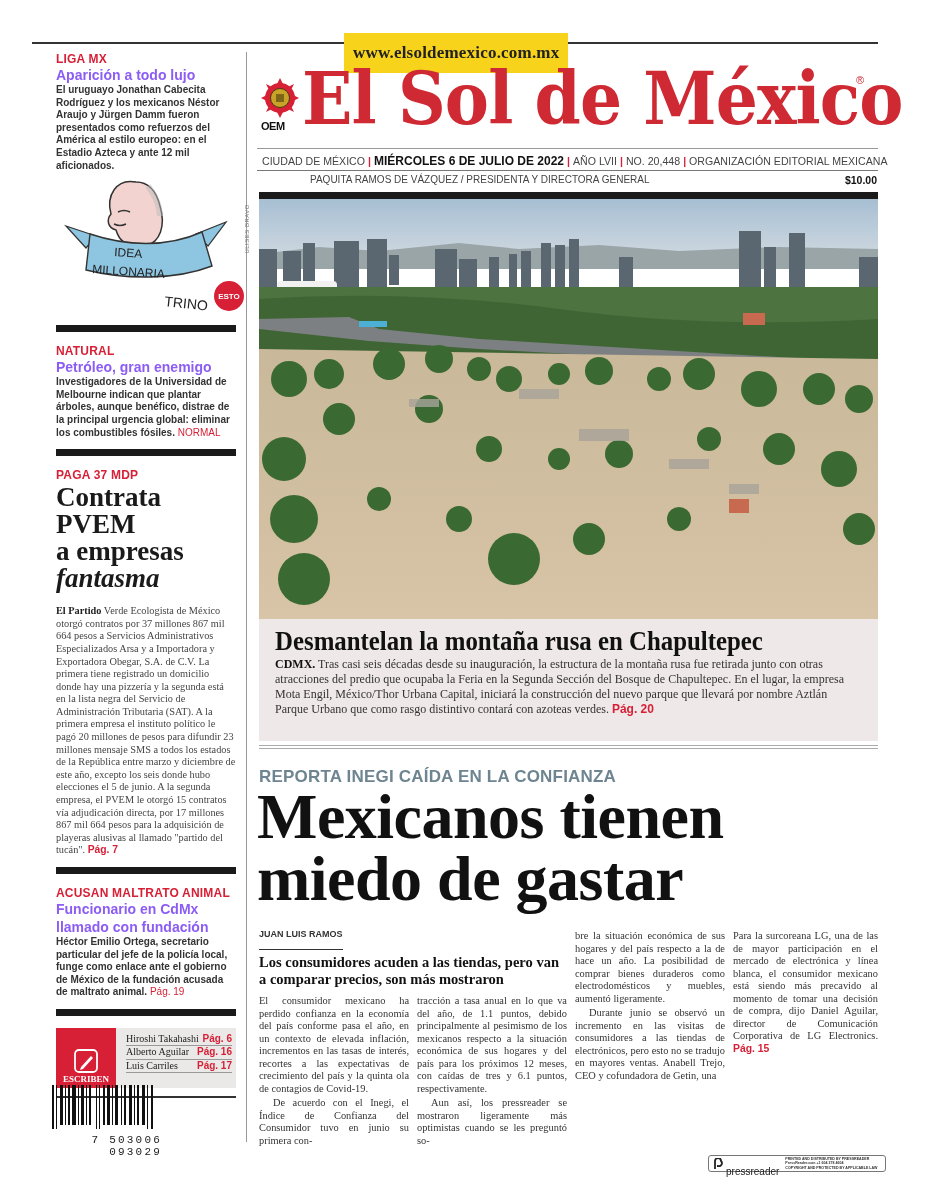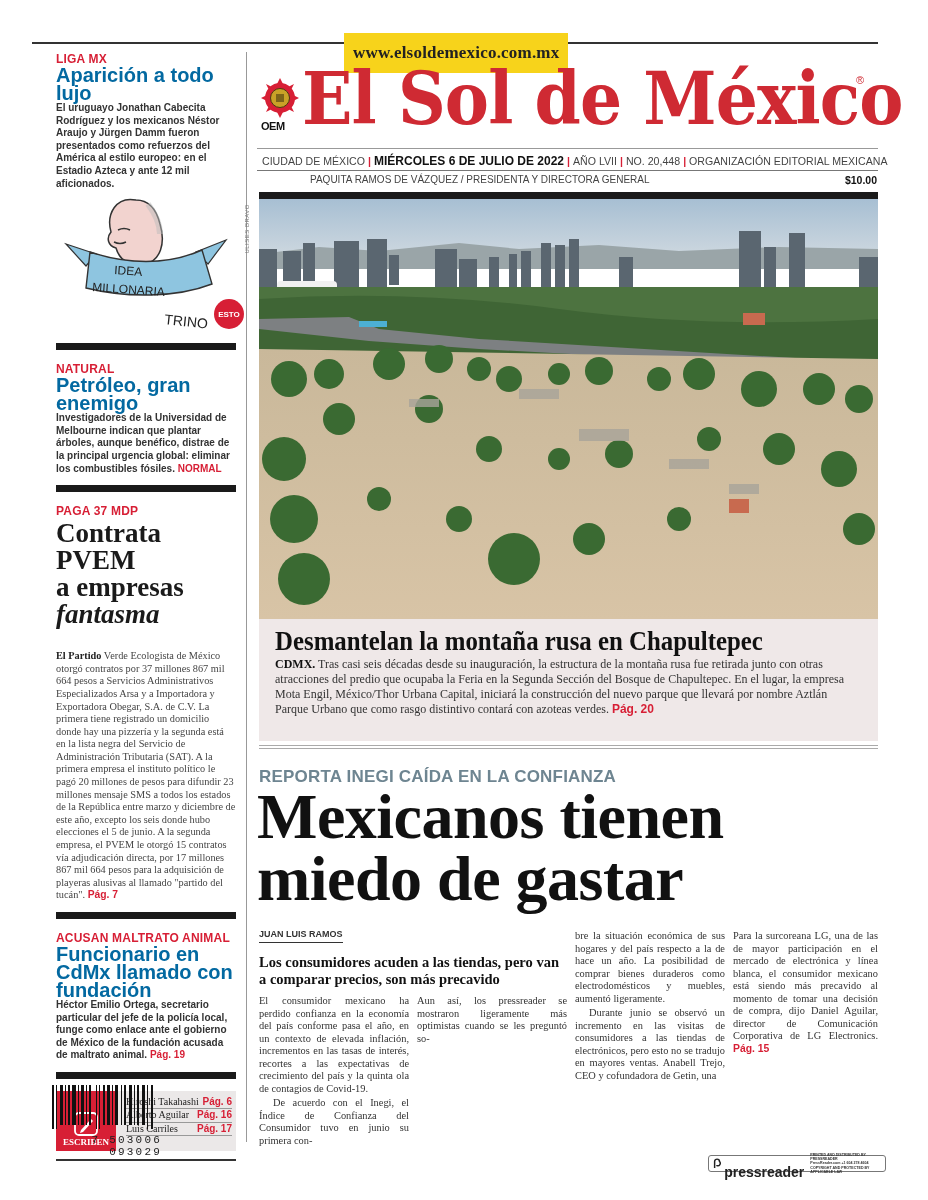--- a/index.html
+++ b/index.html
@@ -8,32 +8,32 @@
 
   
   .top-rule { position: absolute; left: 32px; top: 42px; width: 846px; height: 2px; background: #333; }
   .url-badge { position: absolute; left: 344px; top: 33px; padding: 10px 9px; background: #f7d31b;
     font-family: "Liberation Serif", serif; font-weight: bold; font-size: 17px; color: #222; letter-spacing: 0.2px; }
 
   
   .left-col { position: absolute; left: 56px; top: 52px; width: 180px; }
   .col-divider { position: absolute; left: 246px; top: 52px; width: 1px; height: 1090px; background: #999; }
   .kicker { font-weight: bold; font-size: 12px; color: #d71f35; letter-spacing: 0.2px; }
-  .lhead { font-weight: bold; font-size: 20px; line-height: 18px; color: #0369a1; }
+  .lhead { font-weight: bold; font-size: 14px; line-height: 18px; color: #8b5cf6; }
   .lbody { font-size: 10px; line-height: 12.6px; font-weight: bold; color: #333; }
-  .lbody .more { color: #d71f35; font-weight: bold; }
+  .lbody .more { color: #d71f35; font-weight: normal; }
   .thick-bar { height: 7px; background: #1a1a1a; margin: 10px 0 12px 0; }
 
   .cartoon { position: relative; height: 145px; margin-top: 4px; }
   .esto-badge { position: absolute; right: -8px; top: 105px; width: 30px; height: 30px; border-radius: 50%;
     background: #d71f35; color: #fff; font-size: 8px; font-weight: bold; display: flex; align-items: center; justify-content: center; }
 
   .pvem-head { font-family: "Liberation Serif", serif; font-weight: bold; font-size: 27px; line-height: 27px; color: #1a1a1a; margin-top: 2px; }
   .pvem-head em { font-style: italic; }
-  .pvem-body { font-family: "Liberation Serif", serif; font-size: 10.3px; line-height: 12.6px; color: #444; margin-top: 22px; text-align: left; }
+  .pvem-body { font-family: "Liberation Serif", serif; font-size: 10.3px; line-height: 12.6px; color: #444; margin-top: 13px; text-align: left; }
   .pvem-body b { color: #222; }
   .pvem-body .more { font-family: "Liberation Sans", sans-serif; color: #d71f35; font-weight: bold; }
 
   .escriben { display: flex; background: #ebe8e8; margin-top: 2px; height: 60px; }
   .escriben-box { width: 60px; background: #d71f35; color: #fff; display: flex; flex-direction: column; align-items: center; justify-content: flex-end; padding-bottom: 4px; }
   .escriben-box .lbl { font-family: "Liberation Serif", serif; font-weight: bold; font-size: 9px; }
   .escriben-list { flex: 1; padding: 5px 4px 0 10px; }
   .escriben-row { display: flex; justify-content: space-between; border-bottom: 1px solid #999; font-size: 10px; line-height: 12.5px; align-items: flex-end; }
   .escriben-row .name { font-family: "Liberation Serif", serif; color: #222; }
   .escriben-row .pg { color: #d71f35; font-weight: bold; }
@@ -67,33 +67,33 @@
   .caption-body { font-family: "Liberation Serif", serif; font-size: 12px; line-height: 15px; color: #333; }
   .caption-body b { color: #111; }
   .caption-body .more { font-family: "Liberation Sans", sans-serif; color: #d71f35; font-weight: bold; }
 
   .dbl-rule1 { position: absolute; left: 259px; top: 745px; width: 619px; height: 1px; background: #aaa; }
   .dbl-rule2 { position: absolute; left: 259px; top: 748px; width: 619px; height: 1px; background: #aaa; }
 
   .main-kicker { position: absolute; left: 259px; top: 767px; font-weight: bold; font-size: 17px; color: #6e8591; letter-spacing: 0.2px; }
   .main-head { position: absolute; left: 257px; top: 786px; font-family: "Liberation Serif", serif; font-weight: bold;
     font-size: 64px; line-height: 62px; color: #111; letter-spacing: -0.5px; white-space: nowrap; }
-  .byline { position: absolute; left: 259px; top: 929px; font-size: 9px; font-weight: bold; color: #333; border-bottom: 1px solid #333; padding-bottom: 3px; }
+  .byline { position: absolute; left: 259px; top: 929px; font-size: 9px; font-weight: bold; color: #333; border-bottom: 1px solid #333; padding-bottom: 10px; }
   .subhead { position: absolute; left: 259px; top: 954px; width: 305px; font-family: "Liberation Serif", serif; font-weight: bold; font-size: 14.5px; line-height: 17px; color: #111; }
 
   .body-col { position: absolute; font-family: "Liberation Serif", serif; font-size: 10.4px; line-height: 12.5px; color: #333; text-align: justify; }
   .body-col p + p { text-indent: 14px; margin-top: 2px; }
   .body-col .more { font-family: "Liberation Sans", sans-serif; color: #d71f35; font-weight: bold; }
   .c1 { left: 259px; top: 995px; width: 150px; }
   .c2 { left: 417px; top: 995px; width: 150px; }
   .c3 { left: 575px; top: 930px; width: 150px; }
   .c4 { left: 733px; top: 930px; width: 145px; }
 
   .pressreader { position: absolute; left: 708px; top: 1155px; width: 178px; height: 17px; border: 1px solid #777; border-radius: 3px; display: flex; align-items: center; padding-left: 4px; }
-  .pressreader .pr-logo { font-weight: bold; font-size: 14px; color: #222; margin-left: 3px; margin-top: 16px; }
+  .pressreader .pr-logo { font-weight: normal; font-size: 10px; color: #222; margin-left: 3px; margin-top: 16px; }
   .pressreader .pr-fine { font-size: 3.6px; line-height: 4.2px; color: #333; margin-left: 6px; font-weight: bold; }
 </style>
 </head>
 <body>
 
 <div class="top-rule"></div>
 <div class="url-badge">www.elsoldemexico.com.mx</div>
 
 <div class="col-divider"></div>
 <div class="left-col">
@@ -330,27 +330,28 @@
 </div>
 <div class="dbl-rule1"></div>
 <div class="dbl-rule2"></div>
 
 <div class="main-kicker">REPORTA INEGI CAÍDA EN LA CONFIANZA</div>
 <div class="main-head">
   <div>Mexicanos tienen</div>
   <div>miedo de gastar</div>
 </div>
 <div class="byline">JUAN LUIS RAMOS</div>
-<div class="subhead">Los consumidores acuden a las tiendas, pero van a comparar precios, son más precavido</div>
+<div class="subhead">Los consumidores acuden a las tiendas, pero van a comparar precios, son más mostraron</div>
 
 <div class="body-col c1">
   <p>El consumidor mexicano ha perdido confianza en la economía del país conforme pasa el año, en un contexto de elevada inflación, incrementos en las tasas de interés, recortes a las expectativas de crecimiento del país y la quinta ola de contagios de Covid-19.</p>
   <p>De acuerdo con el Inegi, el Índice de Confianza del Consumidor tuvo en junio su primera con-</p>
 </div>
 <div class="body-col c2">
+  <p>tracción a tasa anual en lo que va del año, de 1.1 puntos, debido principalmente al pesimismo de los mexicanos respecto a la situación económica de sus hogares y del país para los próximos 12 meses, con caídas de tres y 6.1 puntos, respectivamente.</p>
   <p>Aun así, los pressreader se mostraron ligeramente más optimistas cuando se les preguntó so-</p>
 </div>
 <div class="body-col c3">
   <p>bre la situación económica de sus hogares y del país respecto a la de hace un año. La posibilidad de comprar bienes duraderos como electrodomésticos y muebles, aumentó ligeramente.</p>
   <p>Durante junio se observó un incremento en las visitas de consumidores a las tiendas de electrónicos, pero esto no se tradujo en mayores ventas. Anabell Trejo, CEO y cofundadora de Getin, una</p>
 </div>
 <div class="body-col c4">
   <p><span>Para la surcoreana LG, una de las de mayor participación en el mercado de electrónica y línea blanca, el consumidor mexicano está siendo más precavido al momento de tomar una decisión de compra, dijo Daniel Aguilar, director de Comunicación Corporativa de LG Electronics.</span> <span class="more">Pág. 15</span></p>
 </div>
 

